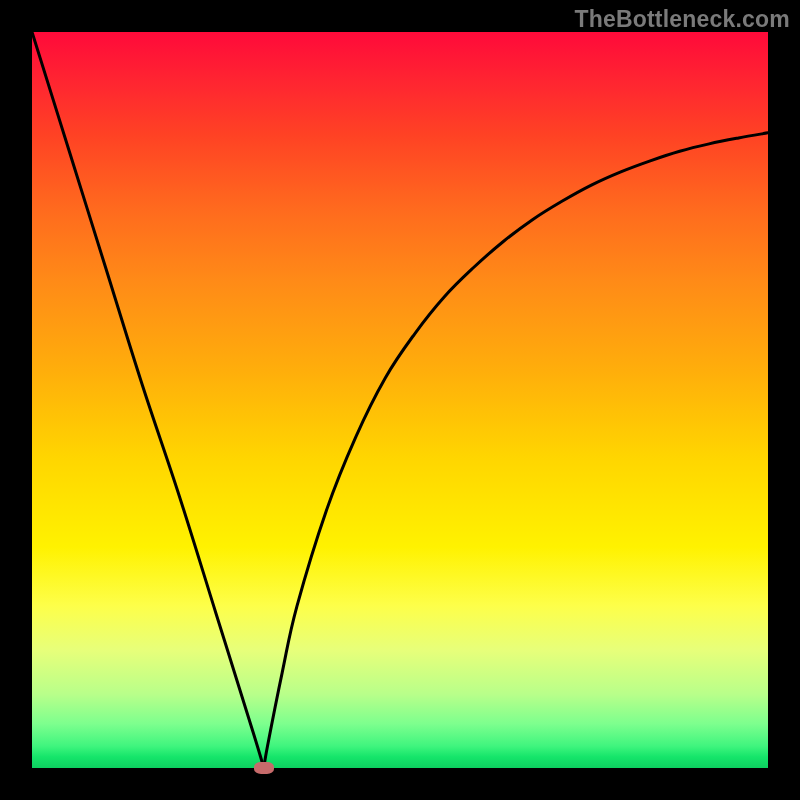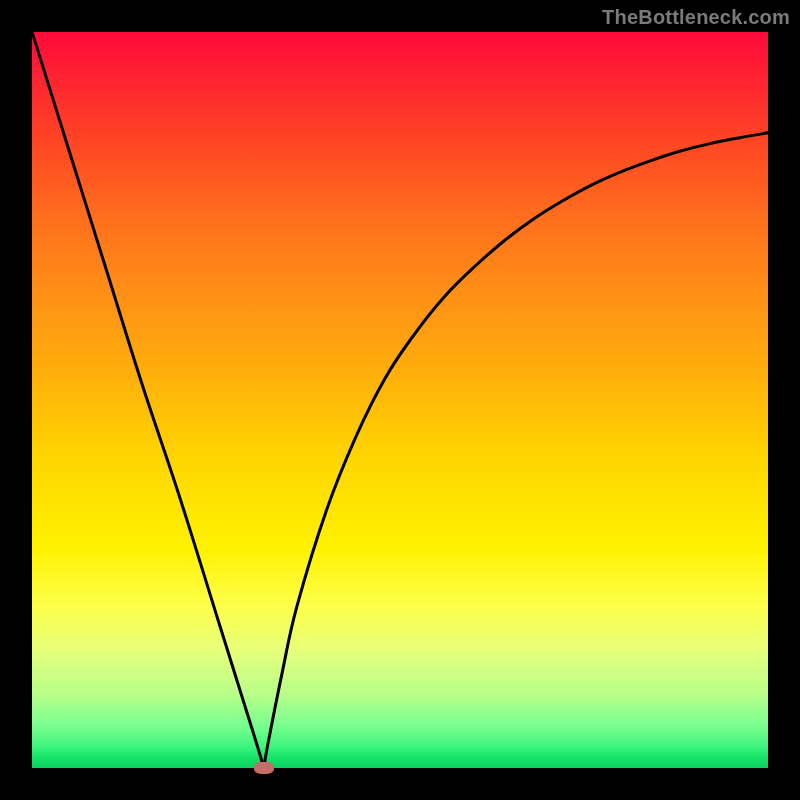--- a/index.html
+++ b/index.html
@@ -46,21 +46,21 @@
     border-radius: 7px / 5px;
     background: #c76b6b;
     transform: translate(-50%, -50%);
     pointer-events: none;
   }
   .watermark {
     position: absolute;
     top: 6px;
     right: 10px;
     font-family: Arial, Helvetica, sans-serif;
-    font-size: 20px;
+    font-size: 23px;
     font-weight: 600;
     color: #7a7a7a;
     letter-spacing: 0.2px;
     user-select: none;
   }
 </style>
 </head>
 <body>
 
 <div class="frame">

